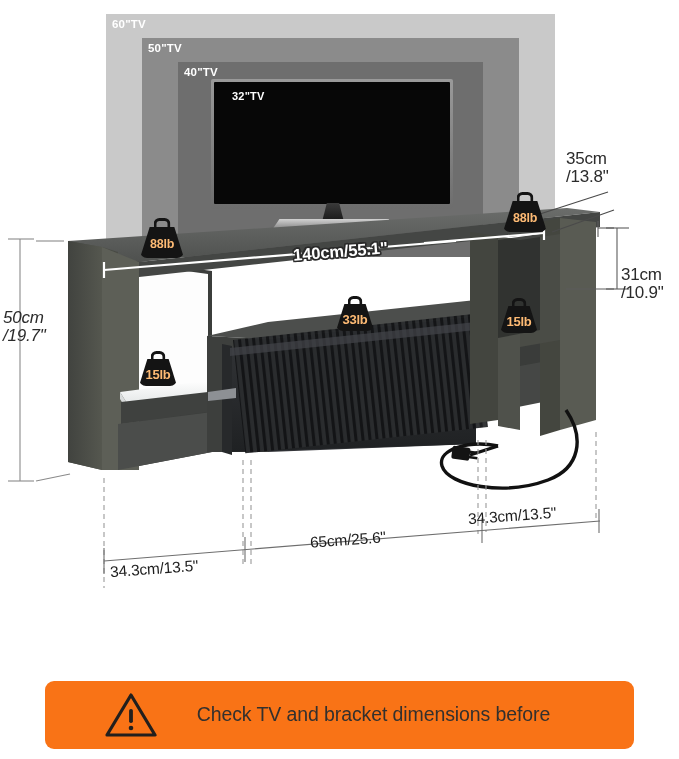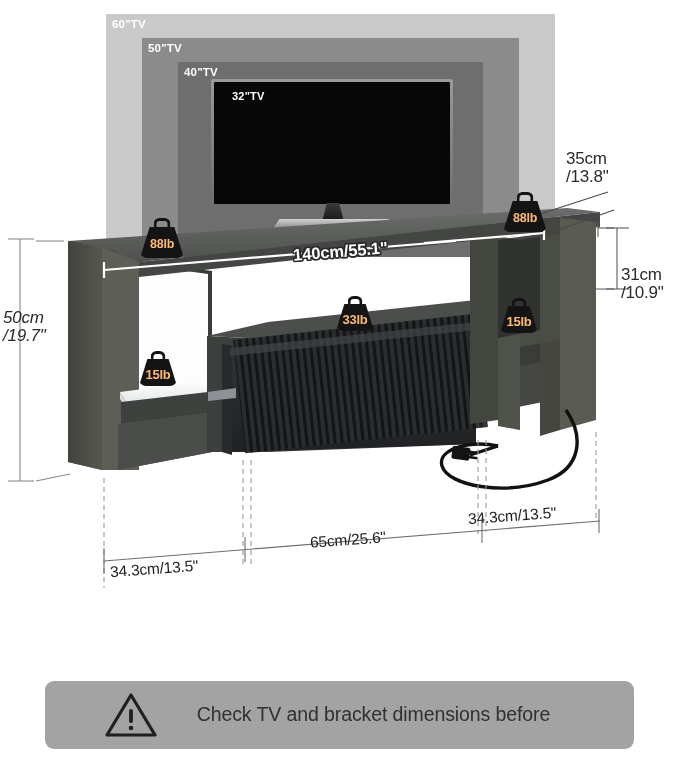--- a/index.html
+++ b/index.html
@@ -113,21 +113,21 @@
     text-shadow:
       -1.4px -1.4px 0 #2a2a2a, 1.4px -1.4px 0 #2a2a2a,
       -1.4px  1.4px 0 #2a2a2a, 1.4px  1.4px 0 #2a2a2a,
        0 -1.6px 0 #2a2a2a, 0 1.6px 0 #2a2a2a,
       -1.6px 0 0 #2a2a2a, 1.6px 0 0 #2a2a2a;
   }
 
   
   .banner{
     position:absolute;left:45px;top:681px;width:589px;height:68px;
-    background:#a3a3a3;border-radius:9px;
+    background:#f97316;border-radius:9px;
     display:flex;align-items:center;
   }
   .banner .tri{margin-left:60px;margin-right:16px;flex:0 0 auto;}
   .banner .btext{
     color:#33302e;font-size:19.5px;line-height:1.22;text-align:center;
     flex:1;margin-right:60px;letter-spacing:-.1px;
   }
 </style>
 </head>
 <body>

